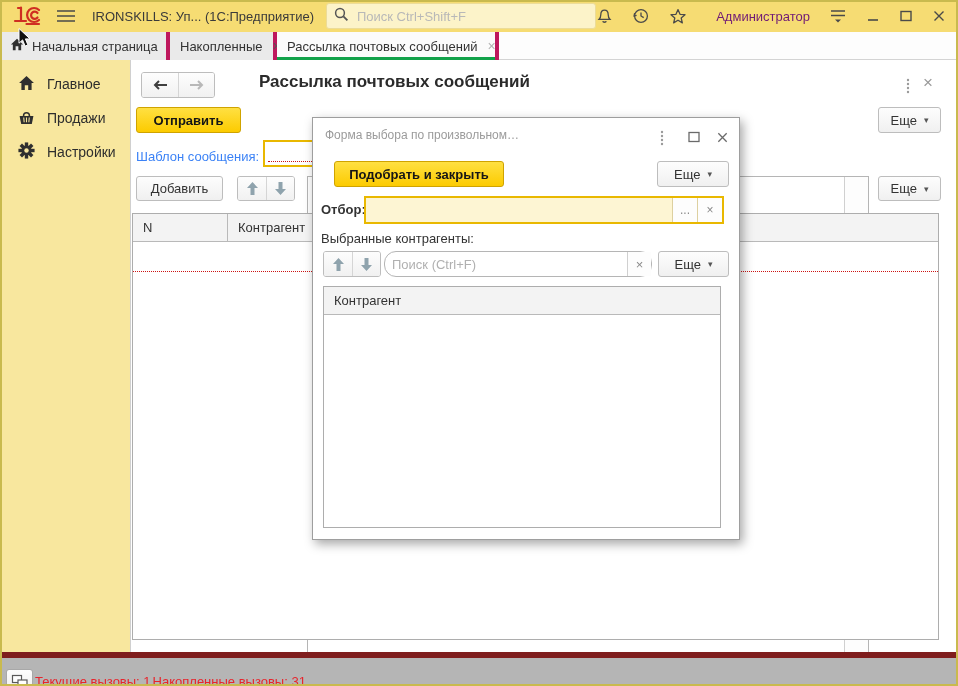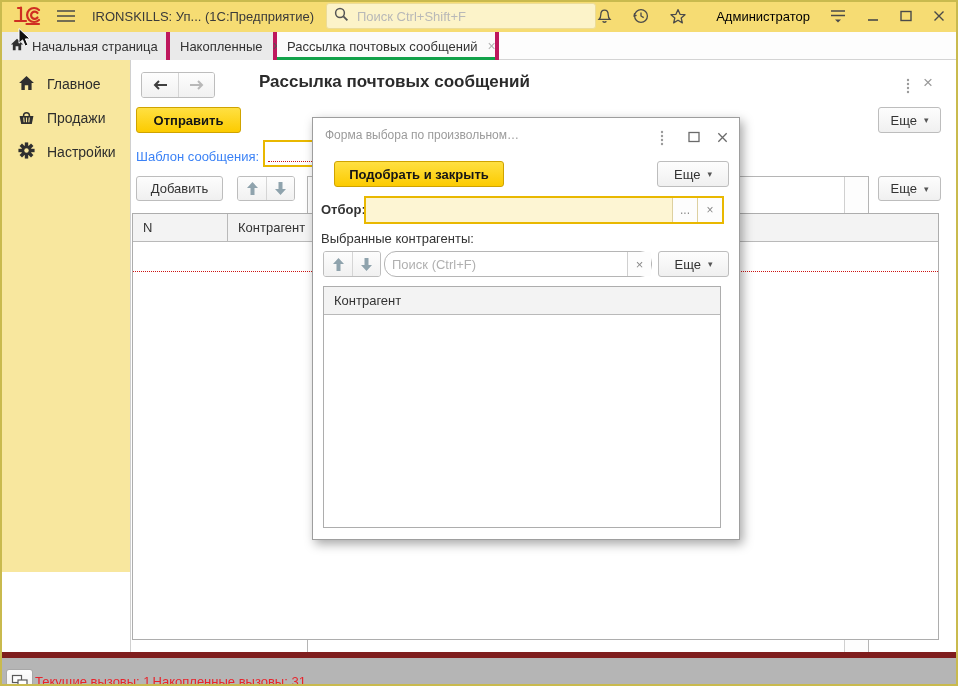--- a/index.html
+++ b/index.html
@@ -17,33 +17,33 @@
   .logo{width:32px;height:22px;display:flex;align-items:center;}
   .hamburger{margin-left:14px;width:22px;height:18px;display:flex;align-items:center;cursor:pointer;}
   .app-title{margin-left:16px;color:#3a3a3a;white-space:nowrap;}
   .tb-search{margin-left:12px;width:303px;height:26px;background:#fcf3c9;border:1px solid #ecdc98;
     border-radius:3px;display:flex;align-items:center;padding:0 7px;}
   .tb-search input{border:0;outline:0;background:transparent;flex:1;min-width:0;
     font:13px "Liberation Sans",sans-serif;color:#333;margin-left:6px;}
   .tb-search input::placeholder{color:#b8b8b8;}
   .tb-right{margin-left:auto;display:flex;align-items:center;gap:19px;padding-right:12px;}
   .tb-ic{display:flex;align-items:center;justify-content:center;cursor:pointer;}
-  .tb-user{color:#000000;white-space:nowrap;margin-left:10px;}
+  .tb-user{color:#701a75;white-space:nowrap;margin-left:10px;}
 
   
   .tabbar{position:absolute;left:0;top:32px;width:958px;height:28px;background:#fdfdfd;
     border-bottom:1px solid #d4d4d4;display:flex;}
   .tab{display:flex;align-items:center;gap:8px;padding:0 10px;height:28px;background:#eaeaea;
     border-right:4px solid #be185d;color:#333;cursor:pointer;white-space:nowrap;}
   .tab.active{background:#fbfbfb;box-shadow:inset 0 -3px 0 #12a24a;}
   .tab .x{font-size:14px;color:#555;line-height:1;padding:0 2px;cursor:pointer;}
   .tab.active .x{color:#b3b3b3;}
 
   
-  .sidebar{position:absolute;left:0;top:60px;width:130px;height:512px;background:#f8e79e;padding-top:7px;}
+  .sidebar{position:absolute;left:0;top:60px;width:130px;height:592px;background:#f8e79e;padding-top:7px;}
   .side-item{display:flex;align-items:center;height:34px;padding-left:18px;gap:12px;
     font-size:14px;color:#2e2e2e;cursor:pointer;}
   .side-item svg{flex:0 0 auto;}
 
   
   .main{position:absolute;left:130px;top:60px;width:828px;height:592px;background:#fff;
     border-left:1px solid #d0d0d0;}
   .navgroup{position:absolute;left:10px;top:12px;display:flex;border:1px solid #bdbdbd;
     border-radius:3px;overflow:hidden;background:#fff;}
   .navgroup .nbtn{width:36px;height:24px;display:flex;align-items:center;justify-content:center;

